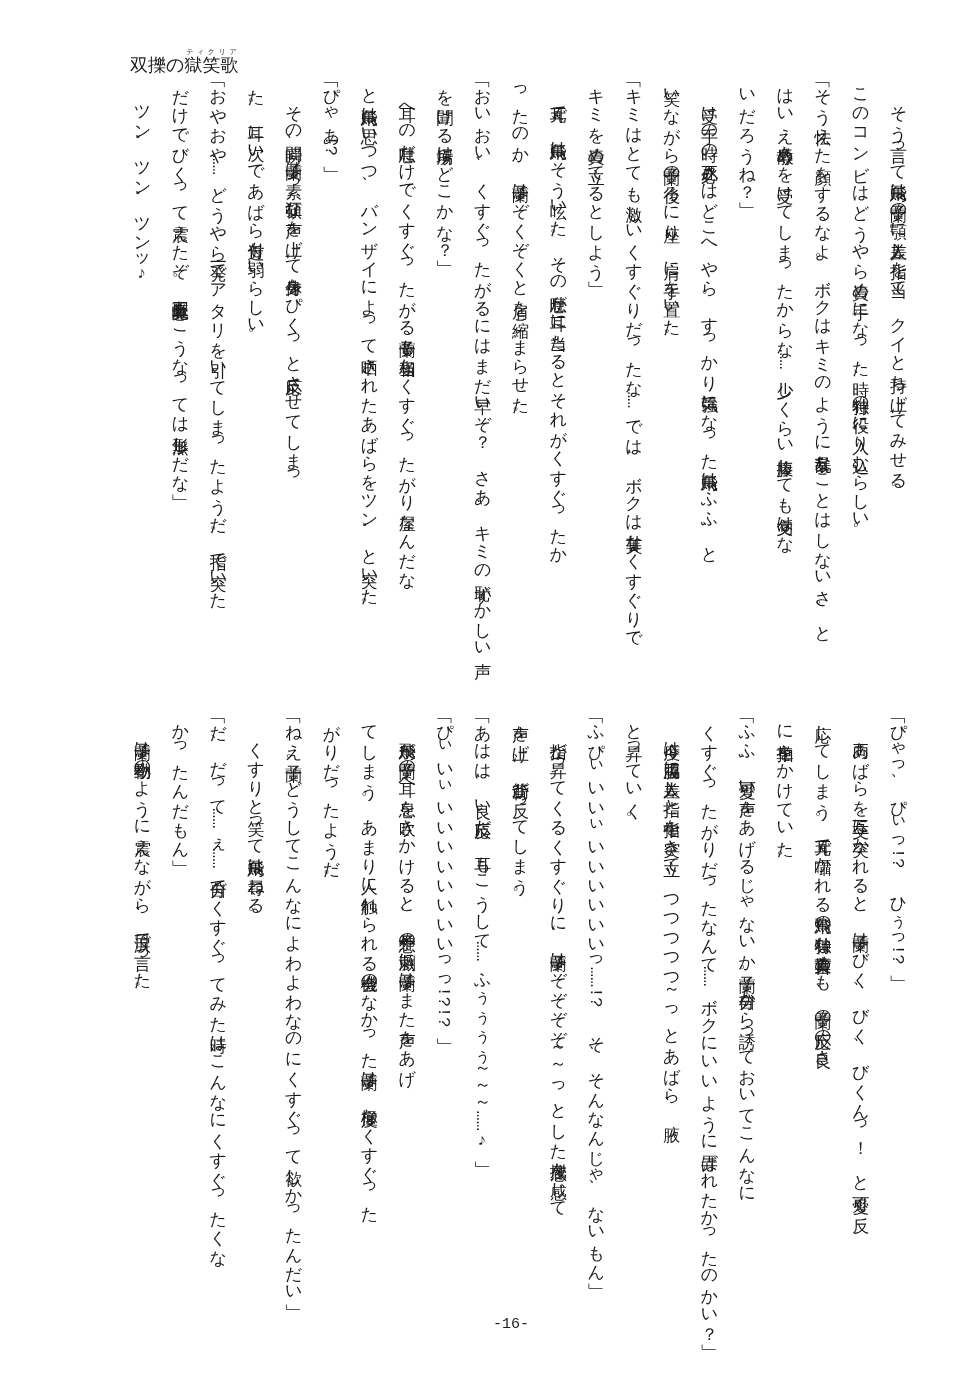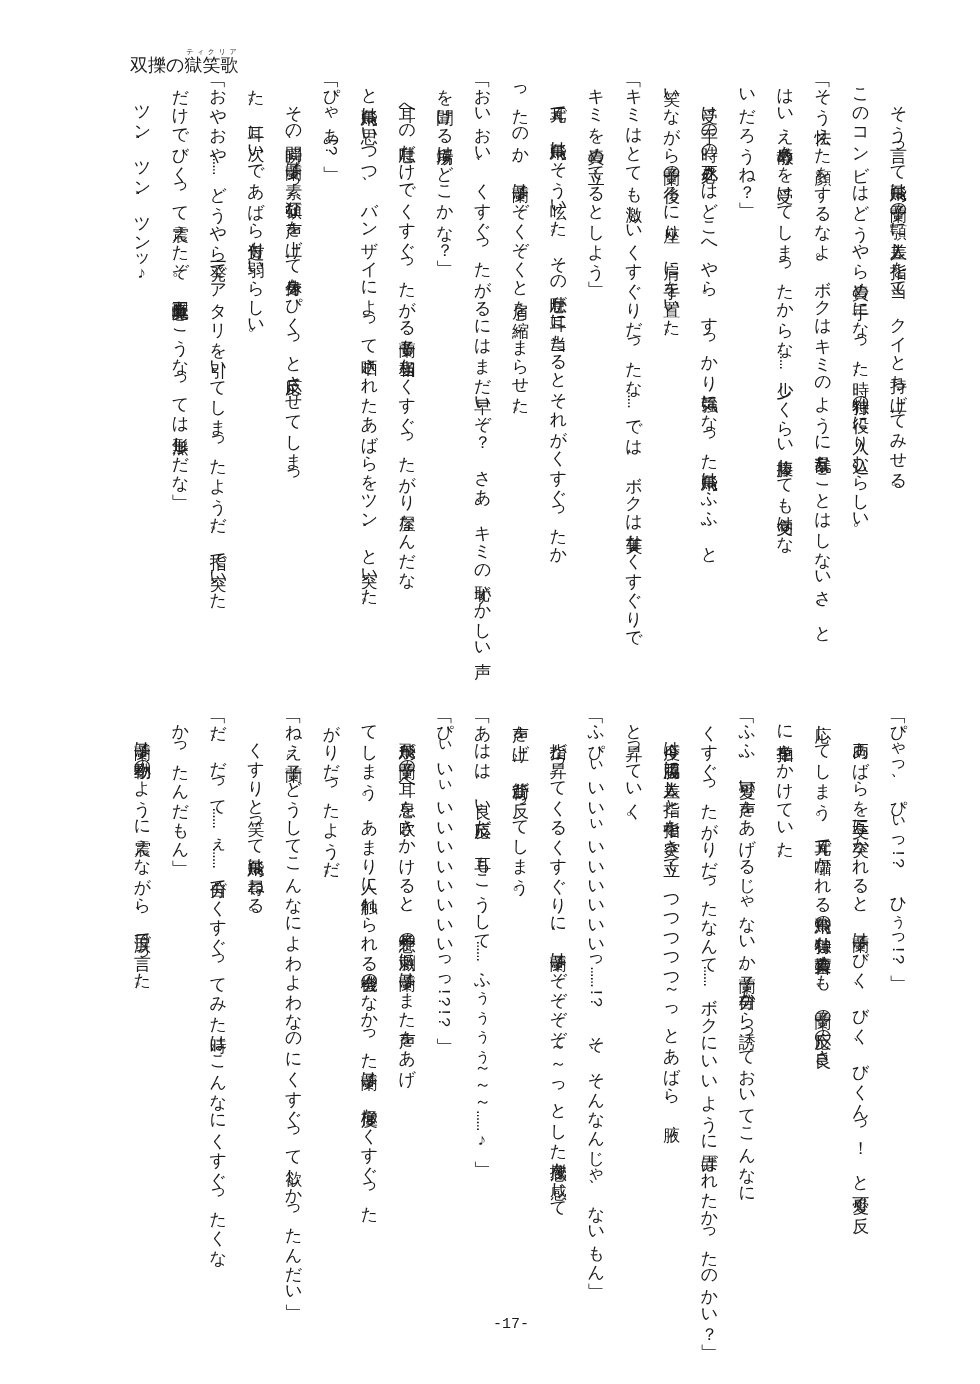--- a/index.html
+++ b/index.html
@@ -103,15 +103,15 @@
     <div class="col">　飛鳥が蘭子の耳へ息を吹きかけると、予想外の刺激に蘭子はまた声をあげ</div>
     <div class="col">てしまう。あまり人に触れられる機会のなかった蘭子は、極度なくすぐった</div>
     <div class="col">がりだったようだ。</div>
     <div class="col">「ねえ蘭子。どうしてこんなによわよわなのにくすぐって欲しかったんだい」</div>
     <div class="col">　くすりと笑って飛鳥は尋ねる。</div>
     <div class="col">「だ、だって……ぇ……自分でくすぐってみた時はこんなにくすぐったくな</div>
     <div class="col">かったんだもん」</div>
     <div class="col">　蘭子は小動物のように震えながら、涙目で言った。</div>
   </div>
 
-  <div class="page-number">-17-</div>
+  <div class="page-number">-16-</div>
 
 </div>
 
 </body></html>

